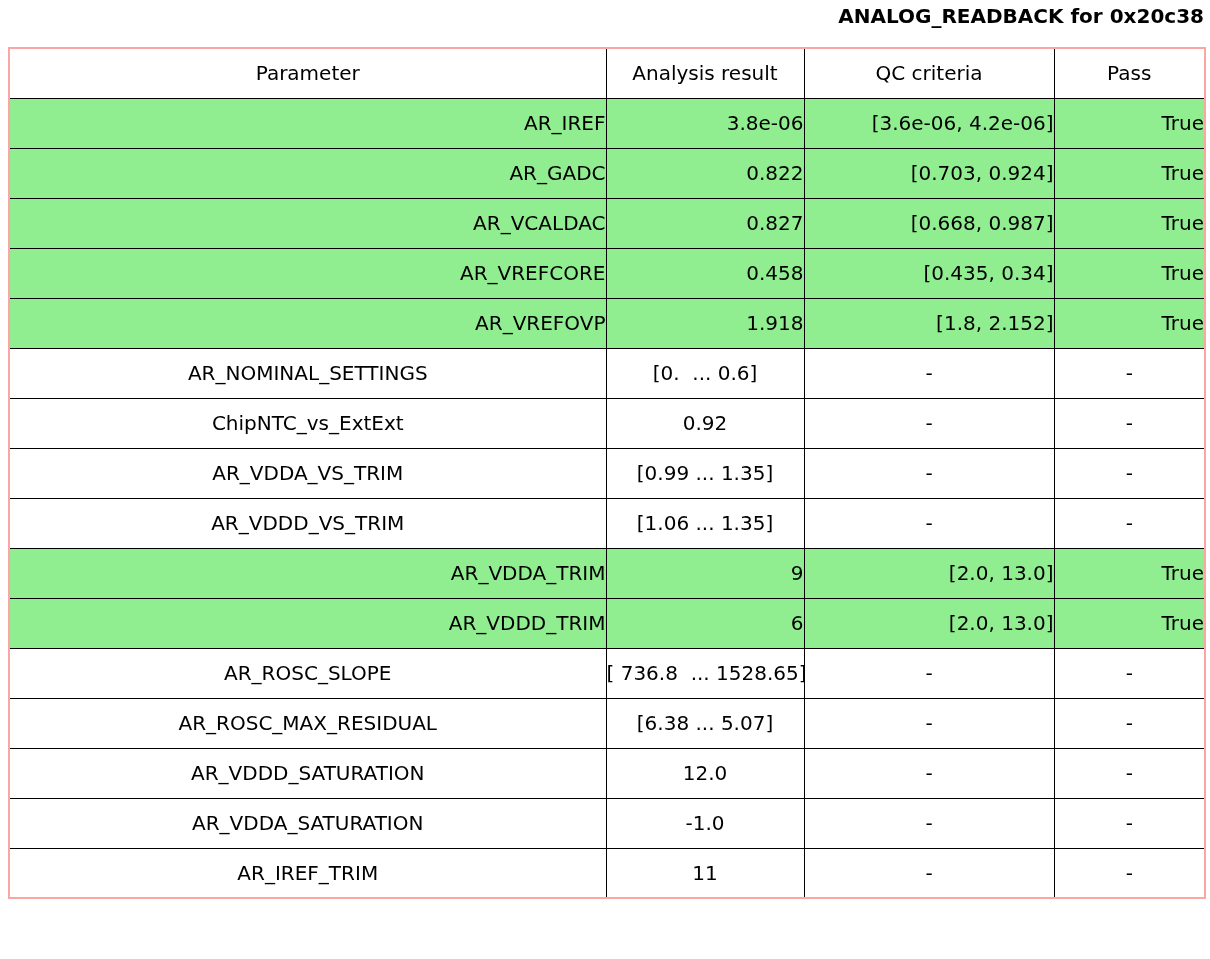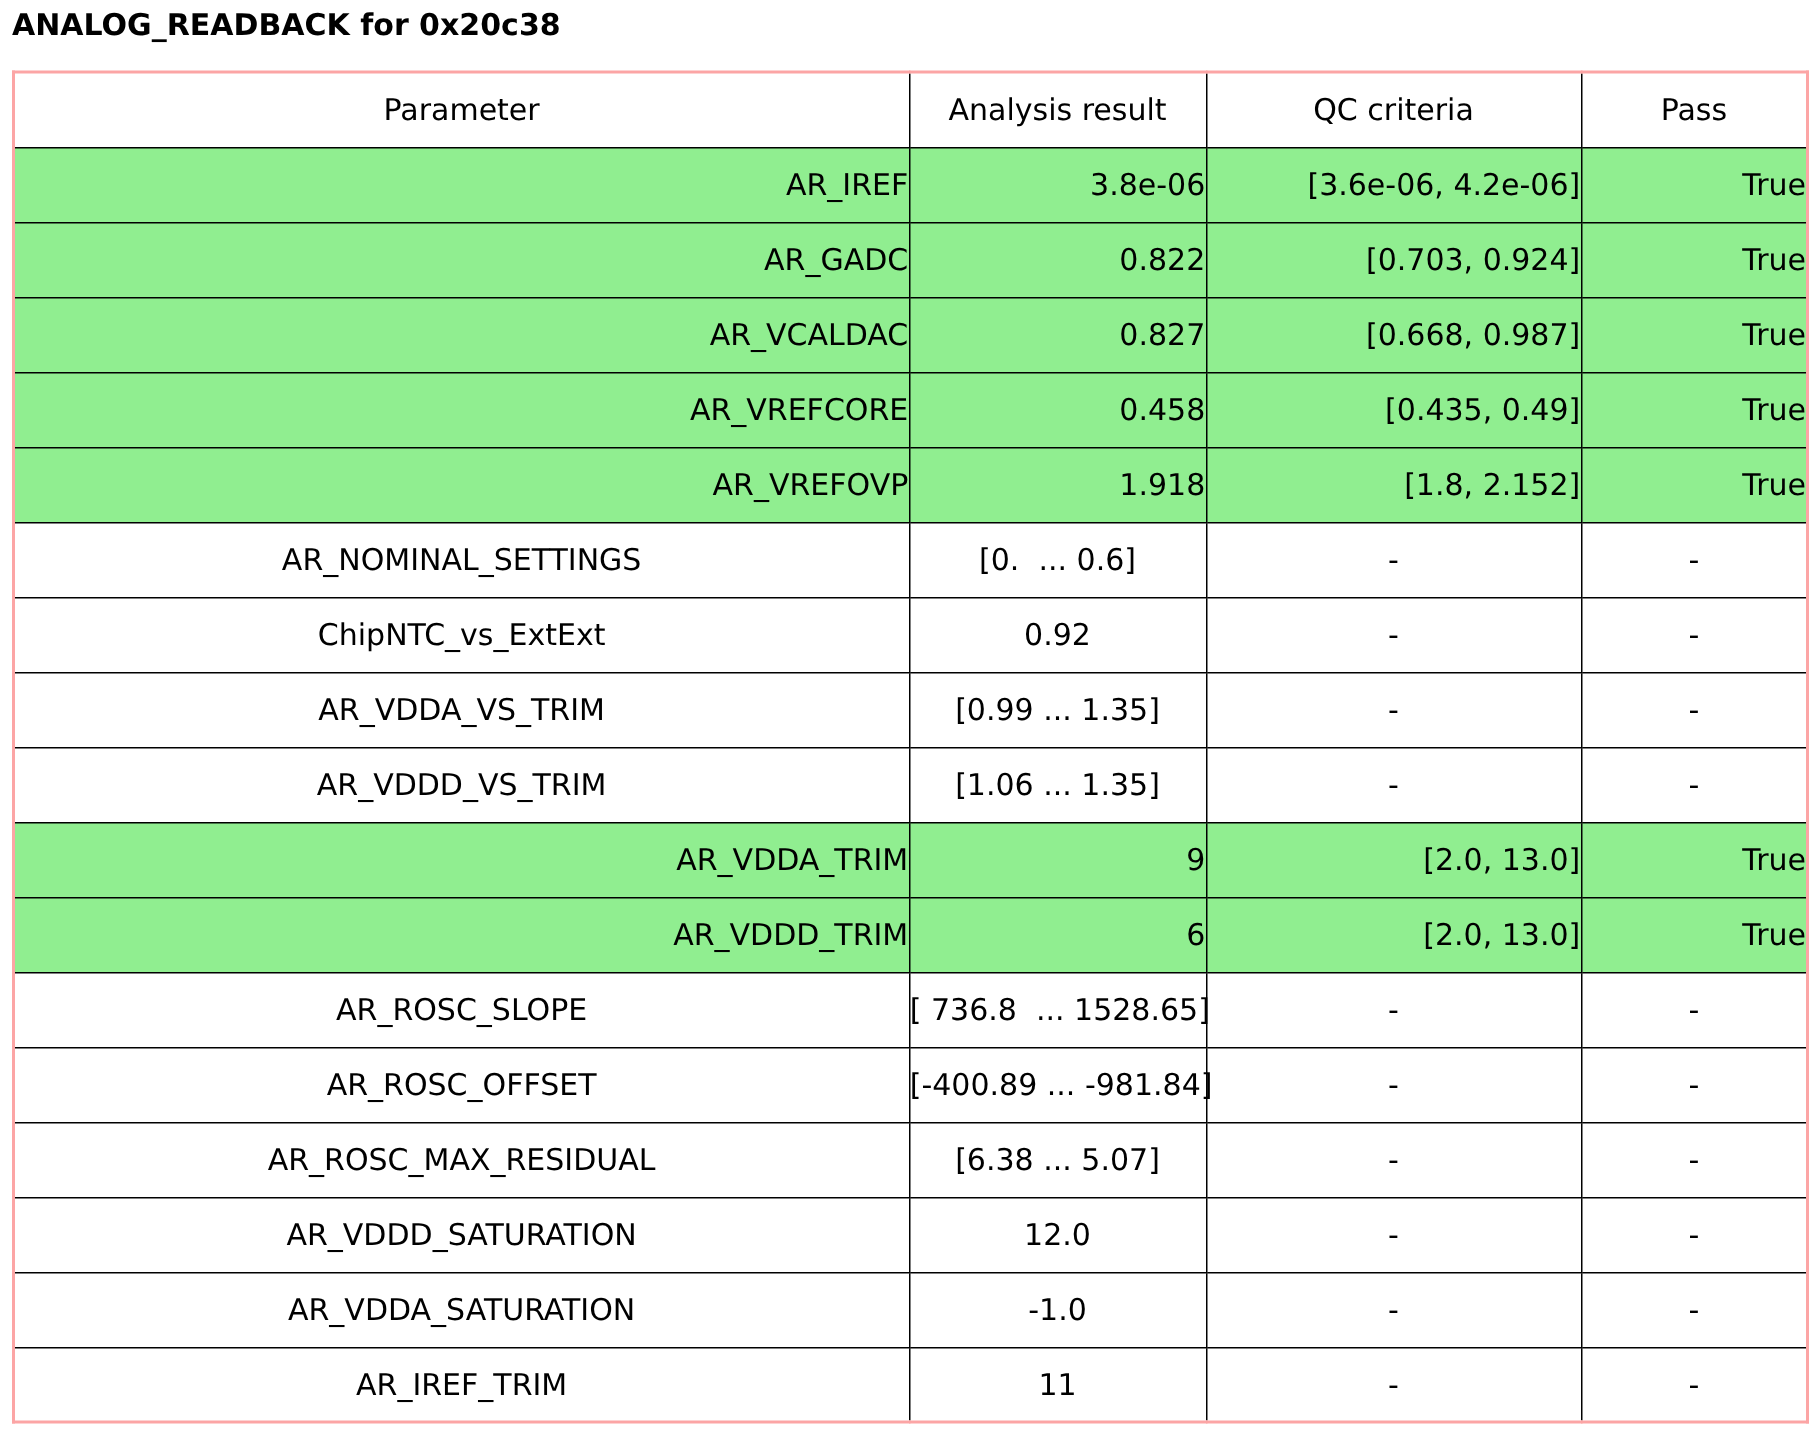--- a/index.html
+++ b/index.html
@@ -12,21 +12,21 @@
     font-family: "DejaVu Sans", sans-serif;
     color: #000000;
     position: relative;
     overflow: hidden;
   }
   .page-title {
     position: absolute;
     top: 4px;
     left: 8px;
     width: 1196px;
-    text-align: left;
+    text-align: right;
     font-size: 20px;
     font-weight: 700;
     letter-spacing: 0;
   }
   table.readback {
     position: absolute;
     top: 47px;
     left: 8px;
     width: 1196px;
     border-collapse: collapse;
@@ -91,21 +91,21 @@
       </tr>
       <tr class="pass">
         <td>AR_VCALDAC</td>
         <td>0.827</td>
         <td>[0.668, 0.987]</td>
         <td>True</td>
       </tr>
       <tr class="pass">
         <td>AR_VREFCORE</td>
         <td>0.458</td>
-        <td>[0.435, 0.49]</td>
+        <td>[0.435, 0.34]</td>
         <td>True</td>
       </tr>
       <tr class="pass">
         <td>AR_VREFOVP</td>
         <td>1.918</td>
         <td>[1.8, 2.152]</td>
         <td>True</td>
       </tr>
       <tr>
         <td>AR_NOMINAL_SETTINGS</td>
@@ -143,26 +143,20 @@
         <td>[2.0, 13.0]</td>
         <td>True</td>
       </tr>
       <tr>
         <td>AR_ROSC_SLOPE</td>
         <td>[ 736.8  ... 1528.65]</td>
         <td>-</td>
         <td>-</td>
       </tr>
       <tr>
-        <td>AR_ROSC_OFFSET</td>
-        <td>[-400.89 ... -981.84]</td>
-        <td>-</td>
-        <td>-</td>
-      </tr>
-      <tr>
         <td>AR_ROSC_MAX_RESIDUAL</td>
         <td>[6.38 ... 5.07]</td>
         <td>-</td>
         <td>-</td>
       </tr>
       <tr>
         <td>AR_VDDD_SATURATION</td>
         <td>12.0</td>
         <td>-</td>
         <td>-</td>

